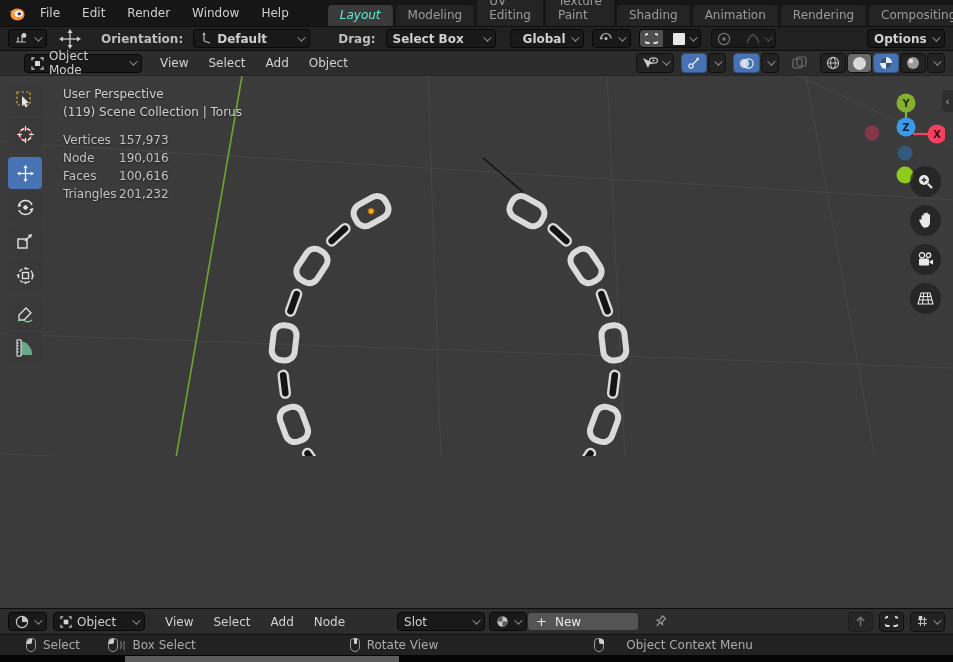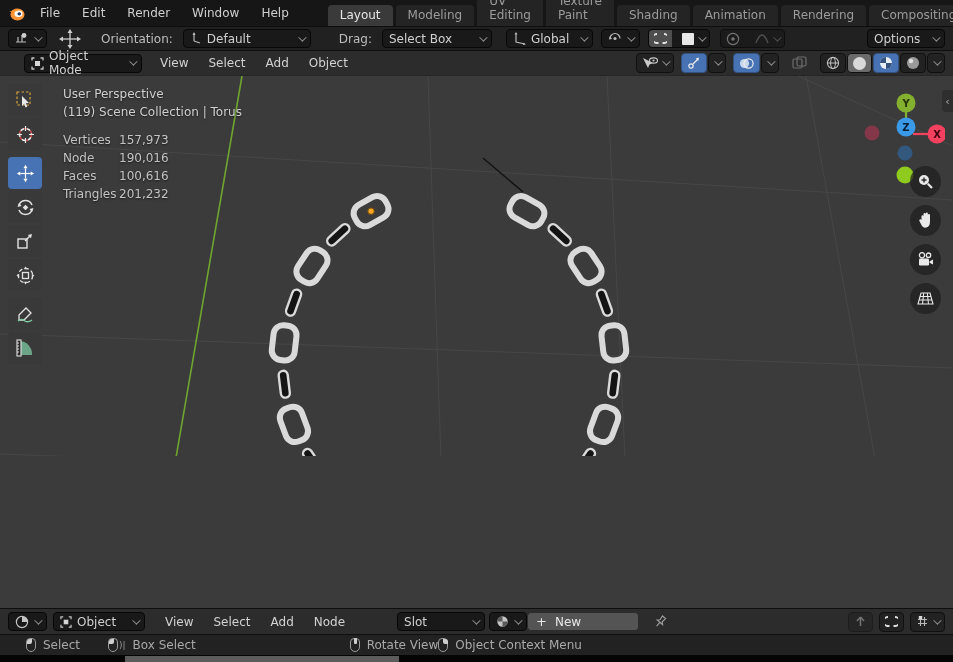--- a/index.html
+++ b/index.html
@@ -5,24 +5,24 @@
   * { margin:0; padding:0; box-sizing:border-box; font-family:"DejaVu Sans", sans-serif; }
   html,body { width:953px; height:662px; background:#000; overflow:hidden; }
   .abs { position:absolute; }
   #app { position:relative; width:953px; height:662px; background:#3b3b3b; font-size:12px; color:#c8c8c8; }
 
   
   #topbar { left:0; top:0; width:953px; height:26px; background:#161616; display:flex; align-items:center; }
   .menu-item { padding:0 11px; color:#cfcfcf; font-size:12px; cursor:default; }
   #tabs { display:flex; align-items:flex-end; height:26px; margin-left:28px; gap:3px; }
   .wtab { padding:3px 12px 4px; font-size:12px; color:#9b9b9b; background:#242424; border-radius:4px 4px 0 0; margin-top:3px; }
-  .wtab.active { background:#3a3a3a; color:#e5e5e5; }
+  .wtab.active { background:#3a3a3a; color:#5eead4;font-style:italic; }
 
   
-  #toolrow { left:0; top:26px; width:953px; height:24px; background:#212121; display:flex; align-items:center; border-top:1px solid #0e0e0e; }
+  #toolrow { left:0; top:26px; width:953px; height:24px; background:#212121; display:flex; align-items:center; border-top:1px solid #0e0e0e;font-weight:bold; }
   .widget { background:#191919; border:1px solid #080808; border-radius:4px; height:19px; display:flex; align-items:center; padding:0 6px; gap:5px; color:#d0d0d0; }
   .lbl { color:#bdbdbd; }
   .chev { width:6px; height:6px; border-right:1.4px solid #909090; border-bottom:1.4px solid #909090; transform:rotate(45deg) translateY(-2px); display:inline-block; flex:0 0 auto; }
   .tgl-on { background:#4e4e4e; }
 
   
   #vph { left:0; top:50px; width:953px; height:26px; background:#2c2c2c; display:flex; align-items:center; border-top:1px solid #0e0e0e; border-bottom:1px solid #262626; }
   .hmenu { padding:0 10px; color:#d2d2d2; }
   .hbtn { height:20px; background:#222; border:1px solid #101010; border-radius:4px; display:flex; align-items:center; padding:0 5px; gap:4px; }
   .hbtn.on { background:#4772b3; border-color:#33527f; }
@@ -108,34 +108,34 @@
         </g>
         <g fill="#cfcfcf">
           <path d="M11 0 L8.5 4 L13.5 4 Z"></path>
             <path d="M11 20 L8.5 16 L13.5 16 Z"></path>
           <path d="M0 10 L4 7.5 L4 12.5 Z"></path>
             <path d="M22 10 L18 7.5 L18 12.5 Z"></path>
         </g>
       </svg>
     </span>
     <span class="lbl" style="margin-left:20px">Orientation:</span>
-    <span class="widget" style="margin-left:10px; width:128px">
+    <span class="widget" style="margin-left:10px; width:117px">
       <svg width="12" height="13" viewBox="0 0 12 13">
         <path d="M4 1 L4 9 M4 9 L10 11" stroke="#b9b9b9" stroke-width="1.2" fill="none"></path>
         <path d="M4 0 L2.5 3 L5.5 3 Z" fill="#b9b9b9"></path>
       </svg>
       <span style="flex:1">Default</span>
       <span class="chev"></span>
     </span>
     <span class="lbl" style="margin-left:28px">Drag:</span>
     <span class="widget" style="margin-left:10px; width:110px">
       <span style="flex:1">Select Box</span>
       <span class="chev"></span>
     </span>
-    <span class="widget" style="margin-left:14px; width:87px">
+    <span class="widget" style="margin-left:14px; width:74px">
       <svg width="13" height="13" viewBox="0 0 13 13">
         <path d="M3 1 L3 10 L12 12" stroke="#b9b9b9" stroke-width="1.2" fill="none"></path>
         <path d="M3 0 L1.6 2.6 L4.4 2.6 Z" fill="#b9b9b9"></path>
         <path d="M13 12.2 L10 10.8 L10 13 Z" fill="#b9b9b9"></path>
       </svg>
       <span style="flex:1">Global</span>
       <span class="chev"></span>
     </span>
     <span class="widget" style="margin-left:8px">
       <svg width="14" height="13" viewBox="0 0 14 13">
@@ -515,21 +515,21 @@
       <span style="display:flex;align-items:center">
           <span class="mouse lmb"></span>
           <span class="dragmark">)|</span>
         </span>
       <span>Box Select</span>
     </span>
     <span style="margin-left:154px; display:flex; align-items:center; gap:7px">
       <span class="mouse mmb"></span>
       <span>Rotate View</span>
     </span>
-    <span style="display:flex; align-items:center; gap:7px">
+    <span style="margin-left:156px; display:flex; align-items:center; gap:22px">
       <span class="mouse rmb"></span>
       <span>Object Context Menu</span>
     </span>
   </div>
 
   <div id="bottomstrip" class="abs">
     <span class="bar"></span>
   </div>
 </div>
 

